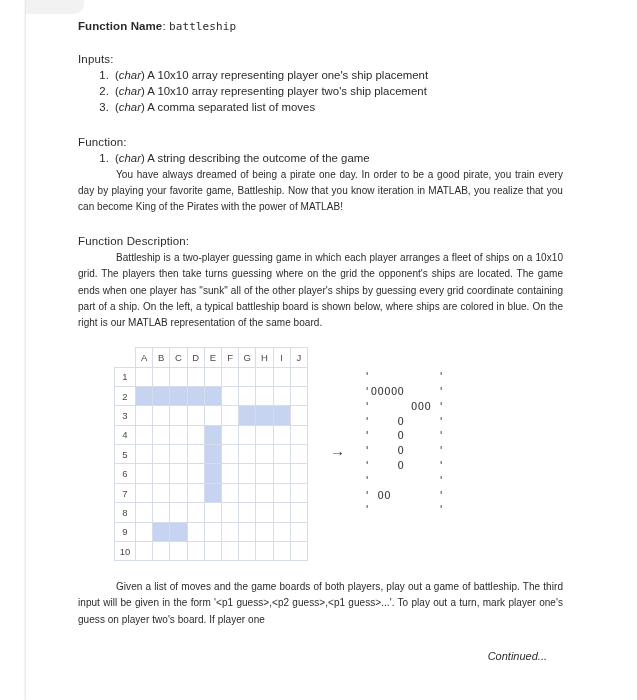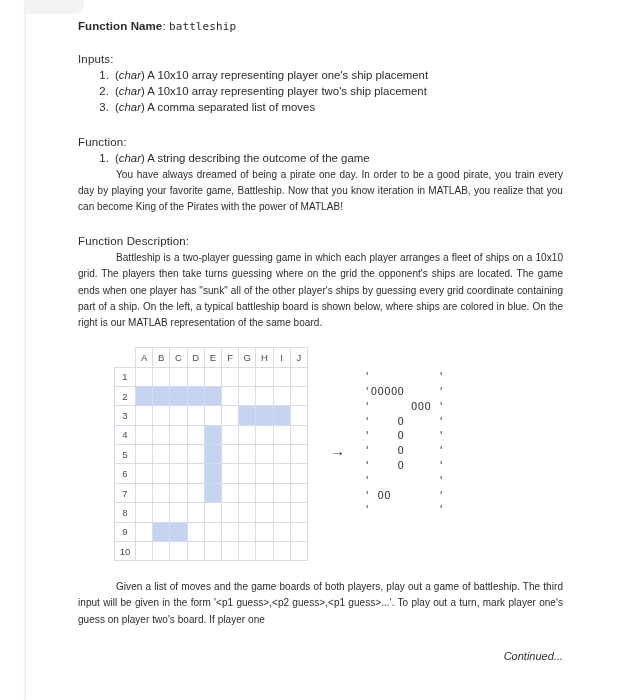--- a/index.html
+++ b/index.html
@@ -146,21 +146,21 @@
     font-family: "DejaVu Sans Mono", "Liberation Mono", monospace;
     font-size: 10.5px;
     line-height: 14.8px;
     color: #3a3a3a;
     white-space: pre;
     letter-spacing: 0.4px;
   }
 
   #continued {
     position: absolute;
-    right: 0;
+    right: 16px;
     top: 650px;
     font-style: italic;
     font-size: 11px;
     color: #2b2b2b;
   }
 </style>
 </head>
 <body>
 
 <div id="page-sheet"></div>

